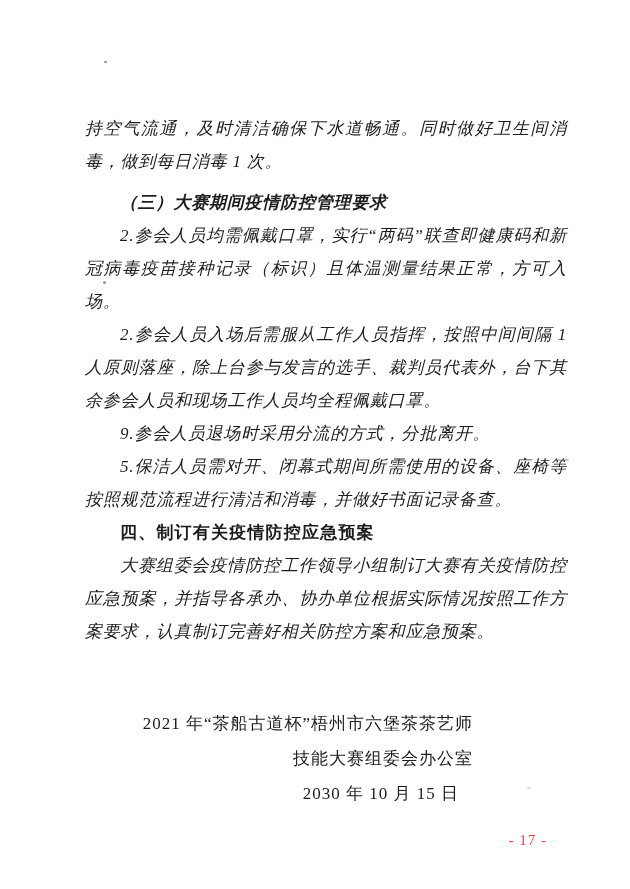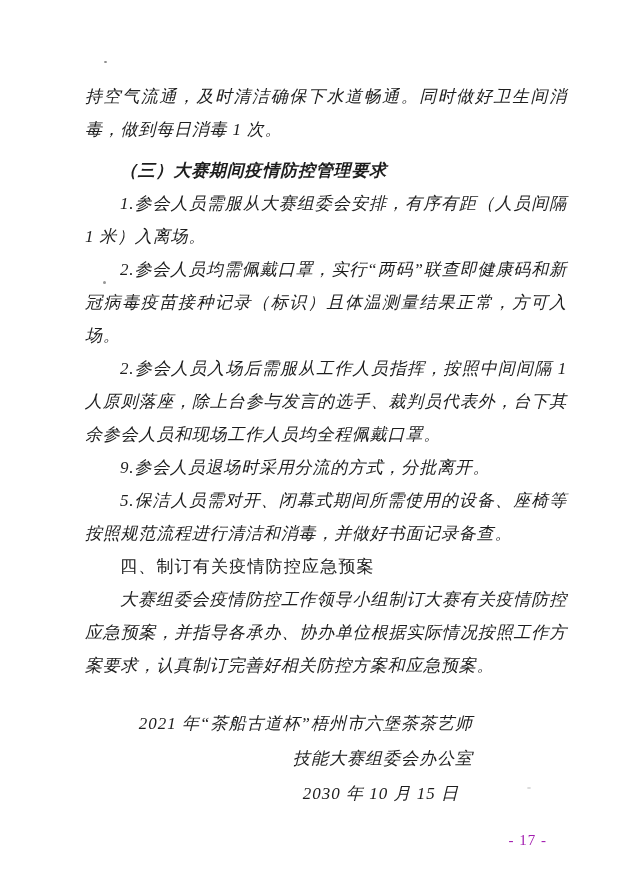--- a/index.html
+++ b/index.html
@@ -26,53 +26,53 @@
     letter-spacing: 0.8px;
   }
   .para {
     margin: 0;
     text-indent: 35px;
     text-align: justify;
     font-style: italic; 
   }
   .para.body-continuation {
     text-indent: 0;
+    margin-top: 32px;
   }
   .para.heading-kai {
     font-weight: bold;
     text-align: left;
     margin-top: 8px;
   }
   .para.heading-hei {
-    font-weight: normal;
+    font-weight: bold;
     font-style: normal;
     font-family: "Liberation Sans", "DejaVu Sans", sans-serif;
     text-align: left;
     letter-spacing: 1.2px;
   }
   .signature {
     position: absolute;
     top: 706px;
     right: 157px;
     text-align: right;
     font-size: 17px;
     line-height: 35px;
     letter-spacing: 1px;
-    font-style: italic;
   }
   .sig-date {
     padding-right: 14px;
   }
   .page-number {
     position: absolute;
     top: 832px;
     right: 83px;
     font-size: 15px;
     letter-spacing: 1px;
-    color: #a21caf;
+    color: #ef4444;
   }
   
   .scan-speck {
     position: absolute;
     background: #6a6a6a;
     border-radius: 50%;
   }
   .speck-1 { left: 104px; top: 61px;  width: 3px; height: 2px; opacity: 0.8; }
   .speck-2 { left: 103px; top: 281px; width: 3px; height: 3px; opacity: 0.7; }
   .speck-3 { left: 527px; top: 787px; width: 4px; height: 2px; opacity: 0.25; }
@@ -82,21 +82,20 @@
 
 <div class="page">
 
   <div class="scan-speck speck-1"></div>
   <div class="scan-speck speck-2"></div>
   <div class="scan-speck speck-3"></div>
 
   <div class="doc-body" id="doc-body">
       <p class="para body-continuation">持空气流通，及时清洁确保下水道畅通。同时做好卫生间消毒，做到每日消毒 1 次。</p>
       <p class="para heading-kai">（三）大赛期间疫情防控管理要求</p>
-      <p class="para body">1.参会人员需服从大赛组委会安排，有序有距（人员间隔 1 米）入离场。</p>
       <p class="para body">2.参会人员均需佩戴口罩，实行“两码”联查即健康码和新冠病毒疫苗接种记录（标识）且体温测量结果正常，方可入场。</p>
       <p class="para body">2.参会人员入场后需服从工作人员指挥，按照中间间隔 1 人原则落座，除上台参与发言的选手、裁判员代表外，台下其余参会人员和现场工作人员均全程佩戴口罩。</p>
       <p class="para body">9.参会人员退场时采用分流的方式，分批离开。</p>
       <p class="para body">5.保洁人员需对开、闭幕式期间所需使用的设备、座椅等按照规范流程进行清洁和消毒，并做好书面记录备查。</p>
       <p class="para heading-hei">四、制订有关疫情防控应急预案</p>
       <p class="para body">大赛组委会疫情防控工作领导小组制订大赛有关疫情防控应急预案，并指导各承办、协办单位根据实际情况按照工作方案要求，认真制订完善好相关防控方案和应急预案。</p>
     </div>
 
   <div class="signature">
     <div class="sig-line">2021 年“茶船古道杯”梧州市六堡茶茶艺师</div>

